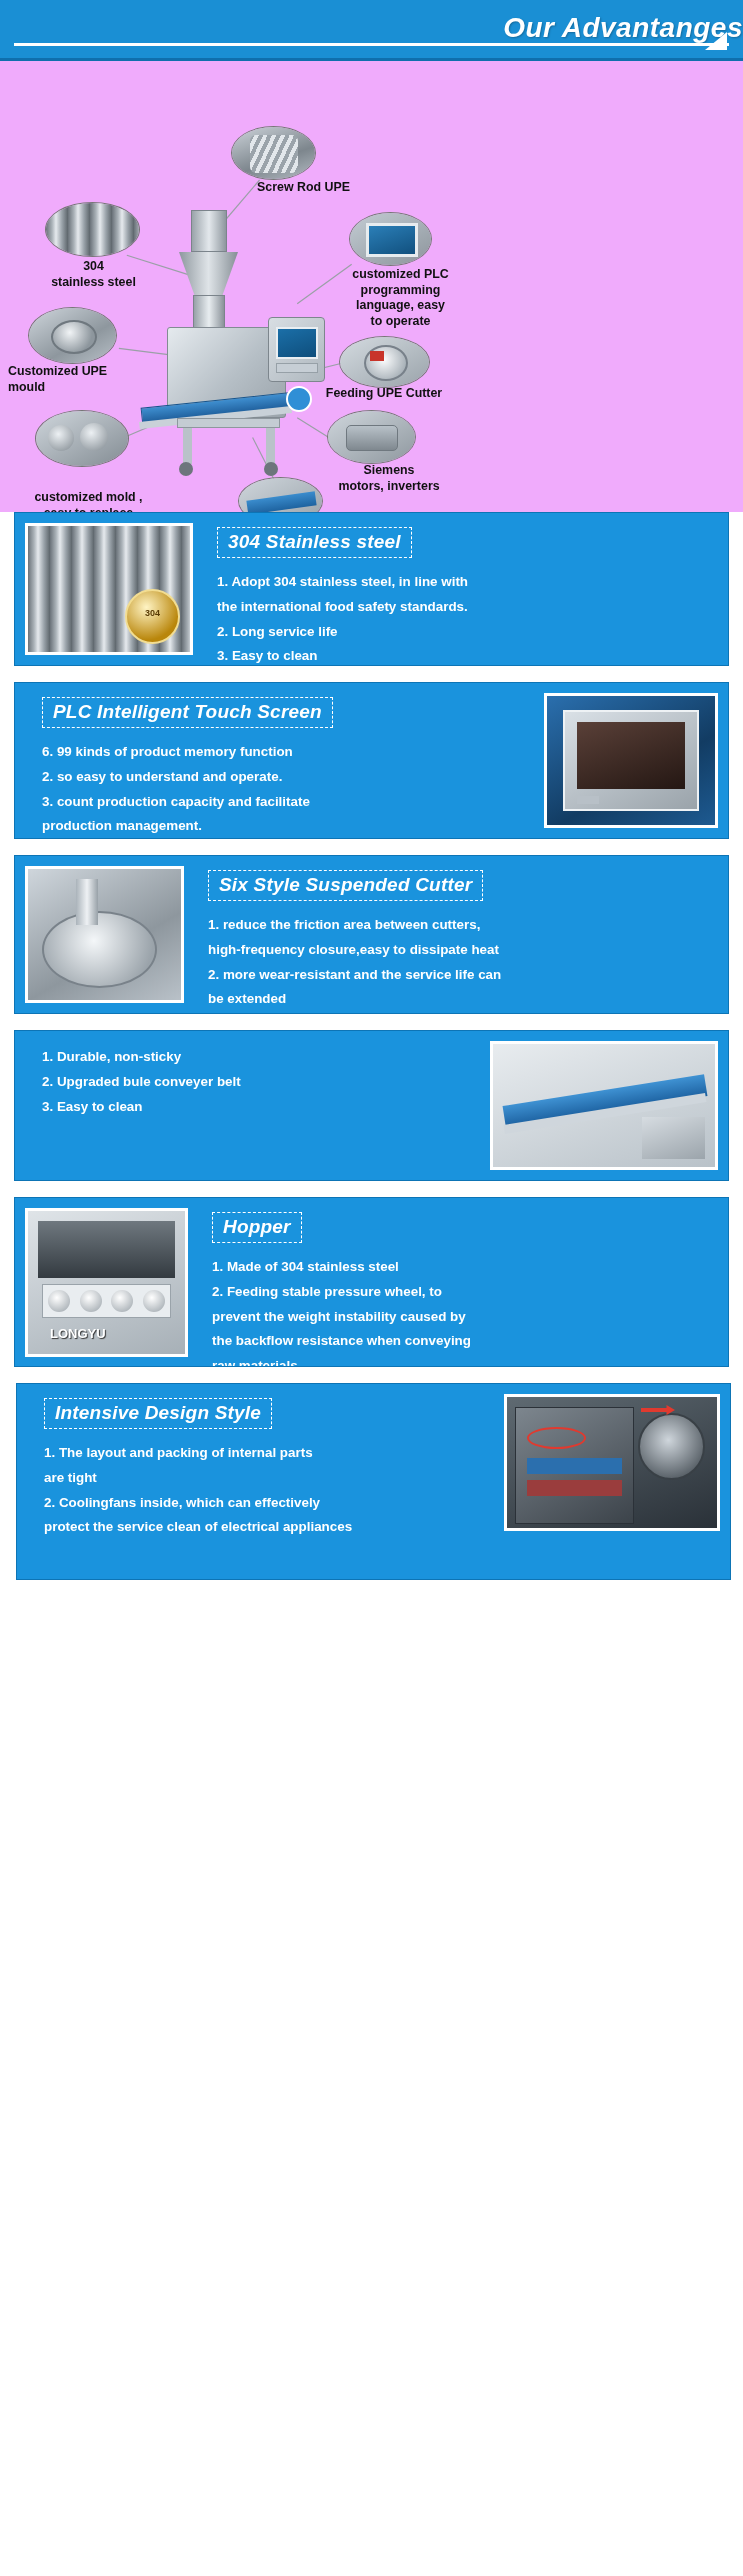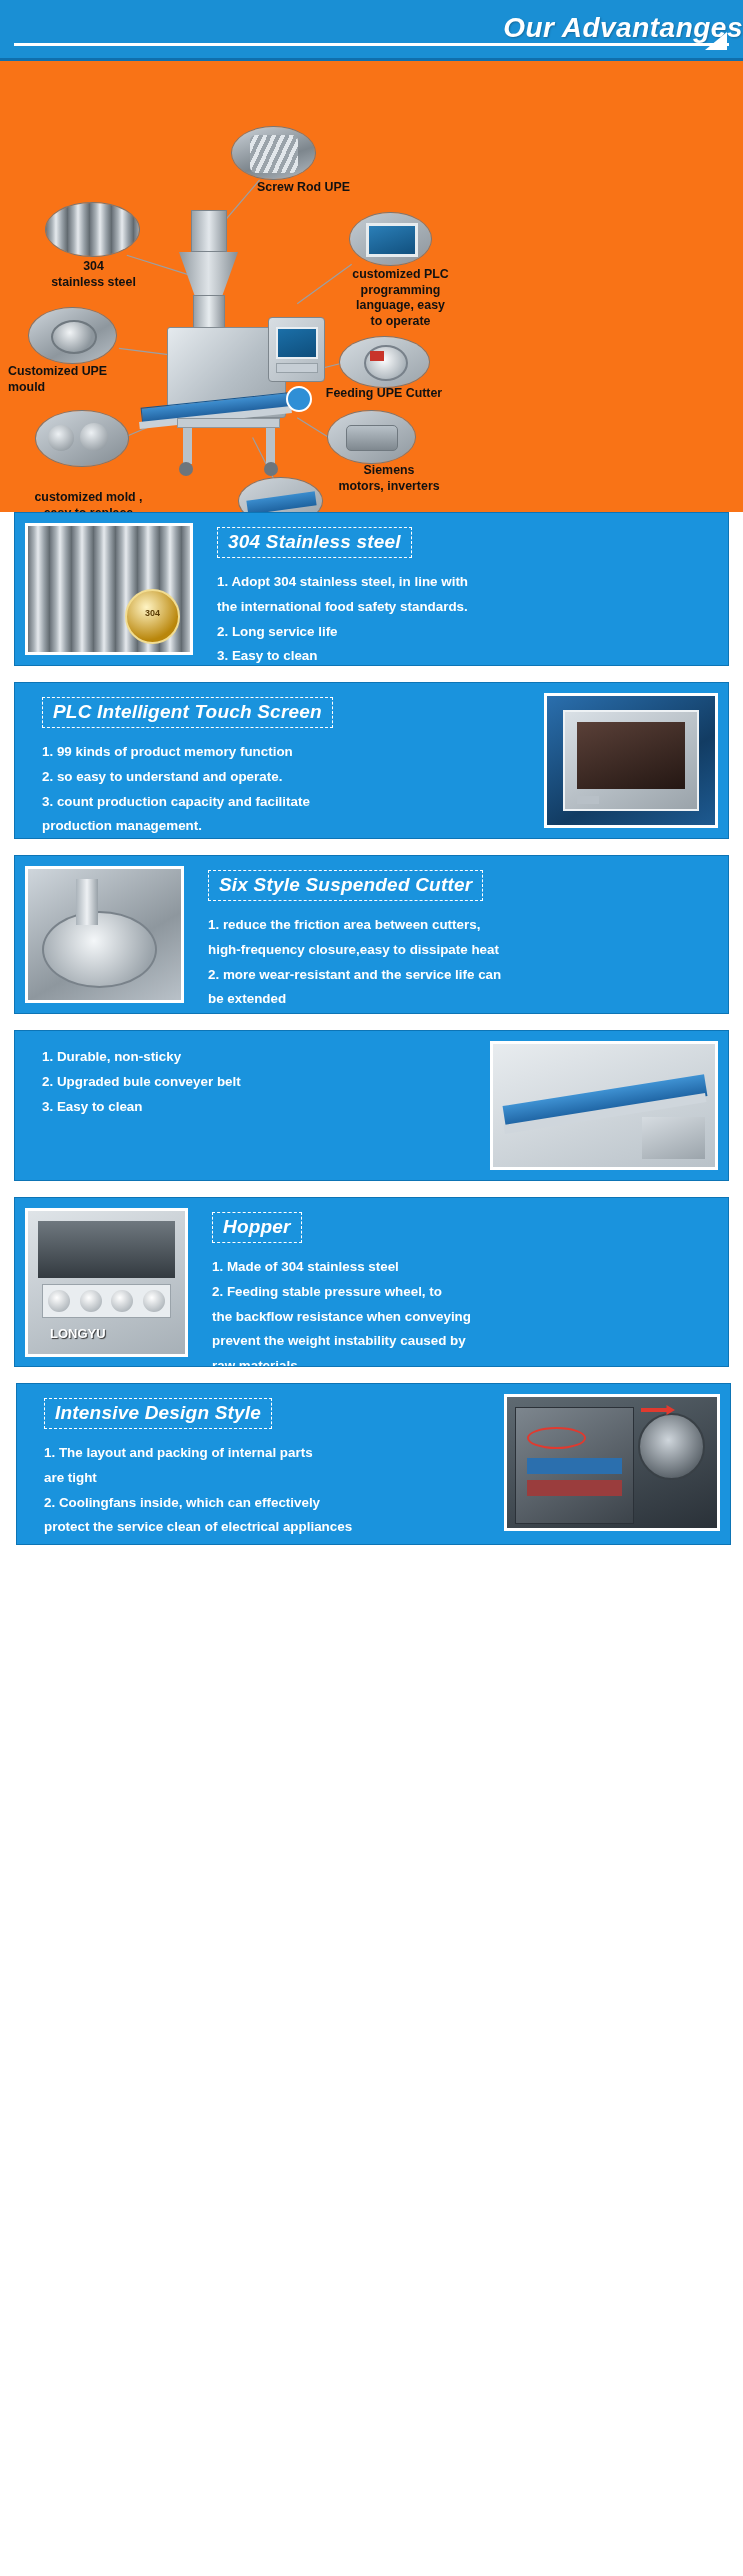--- a/index.html
+++ b/index.html
@@ -45,21 +45,21 @@
     border-left: 22px solid transparent;
     border-right: 0 solid transparent;
     border-bottom: 18px solid #ffffff;
   }
 
   
   .diagram {
     position: relative;
     width: 743px;
     height: 451px;
-    background: #f97316;
+    background: #f0abfc;
     overflow: hidden;
   }
   .diagram svg.lines {
     position: absolute;
     left: 0; top: 0;
     width: 743px; height: 451px;
     pointer-events: none;
   }
   .callout {
     position: absolute;
@@ -266,21 +266,21 @@
   <div class="feat-img" style="width:174px;height:135px;">
     <div style="width:100%;height:100%;background:linear-gradient(150deg,#2a6fae,#123c63 60%,#1d5a91);position:relative;">
       <div style="position:absolute;left:16px;top:14px;right:16px;bottom:14px;background:linear-gradient(150deg,#d9e0e6,#9aa3aa);border:2px solid #eef2f5;">
         <div style="position:absolute;left:12px;top:10px;right:12px;bottom:20px;background:linear-gradient(160deg,#5a4038,#241713);"></div>
         <div style="position:absolute;left:12px;bottom:5px;width:22px;height:8px;background:#b8c0c7;"></div>
       </div>
     </div>
   </div>
   <div class="feat-body">
     <div class="feat-title">PLC Intelligent Touch Screen</div>
-    <div class="feat-line">1. 99 kinds of product memory function</div>
+    <div class="feat-line">6. 99 kinds of product memory function</div>
     <div class="feat-line">2. so easy to understand and operate.</div>
     <div class="feat-line">3. count production capacity and facilitate</div>
     <div class="feat-line">production management.</div>
   </div>
 </div>
 
 <div class="feature img-left" style="height:159px;">
   <div class="feat-img" style="width:159px;height:137px;">
     <div class="metal-photo" style="width:100%;height:100%;position:relative;">
       <div style="position:absolute;left:14px;top:42px;width:115px;height:77px;border-radius:50%;background:radial-gradient(circle at 45% 38%,#f4f7f9,#9aa3aa 78%);border:2px solid #79828a;"></div>
@@ -320,27 +320,27 @@
       <div style="position:absolute;left:52px;top:79px;width:22px;height:22px;border-radius:50%;background:radial-gradient(circle at 40% 35%,#ffffff,#97a0a7);"></div>
       <div style="position:absolute;left:83px;top:79px;width:22px;height:22px;border-radius:50%;background:radial-gradient(circle at 40% 35%,#ffffff,#97a0a7);"></div>
       <div style="position:absolute;left:115px;top:79px;width:22px;height:22px;border-radius:50%;background:radial-gradient(circle at 40% 35%,#ffffff,#97a0a7);"></div>
       <div style="position:absolute;left:22px;top:115px;color:#ffffff;font-size:13px;font-weight:bold;text-shadow:1px 1px 1px #333;">LONGYU</div>
     </div>
   </div>
   <div class="feat-body">
     <div class="feat-title">Hopper</div>
     <div class="feat-line">1. Made of 304 stainless steel</div>
     <div class="feat-line">2. Feeding stable pressure wheel, to</div>
+    <div class="feat-line">prevent the weight instability caused by</div>
     <div class="feat-line">the backflow resistance when conveying</div>
-    <div class="feat-line">prevent the weight instability caused by</div>
     <div class="feat-line">raw materials</div>
   </div>
 </div>
 
-<div class="feature img-right" style="height:162px;margin-left:16px;">
+<div class="feature img-right" style="height:197px;margin-left:16px;">
   <div class="feat-img" style="width:216px;height:137px;">
     <div style="width:100%;height:100%;background:linear-gradient(160deg,#5f6a72,#2a3138);position:relative;">
       <div style="position:absolute;left:8px;top:10px;width:119px;height:117px;background:linear-gradient(150deg,#7d868e,#3c434a);border:1px solid #2b3138;"></div>
       <div style="position:absolute;left:20px;top:61px;width:95px;height:16px;background:#2b6fae;"></div>
       <div style="position:absolute;left:20px;top:83px;width:95px;height:16px;background:#9a3d3d;"></div>
       <div style="position:absolute;left:20px;top:30px;width:59px;height:22px;border-radius:50%;border:2px solid #e03a2f;"></div>
       <div style="position:absolute;right:12px;top:16px;width:67px;height:67px;border-radius:50%;background:radial-gradient(circle at 45% 40%,#cfd6dc,#5a6269 75%);border:2px solid #394046;"></div>
       <div style="position:absolute;right:42px;top:8px;width:34px;height:10px;background:#e03a2f;clip-path:polygon(0 30%,75% 30%,75% 0,100% 50%,75% 100%,75% 70%,0 70%);"></div>
     </div>
   </div>

